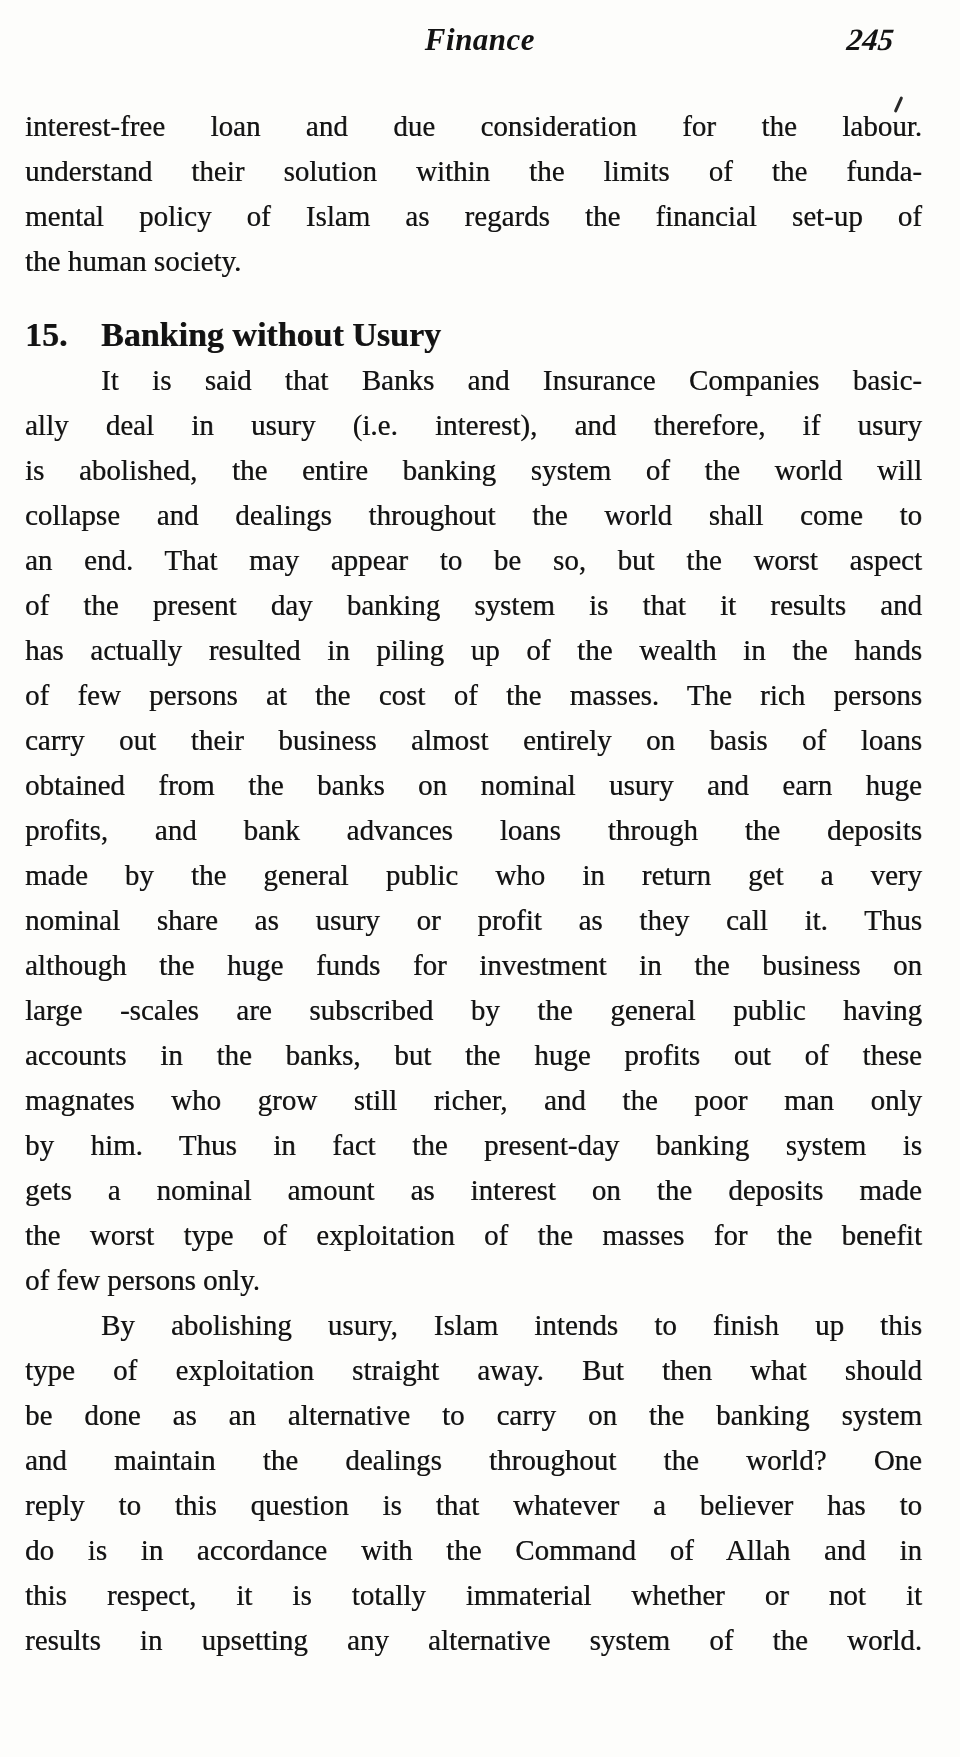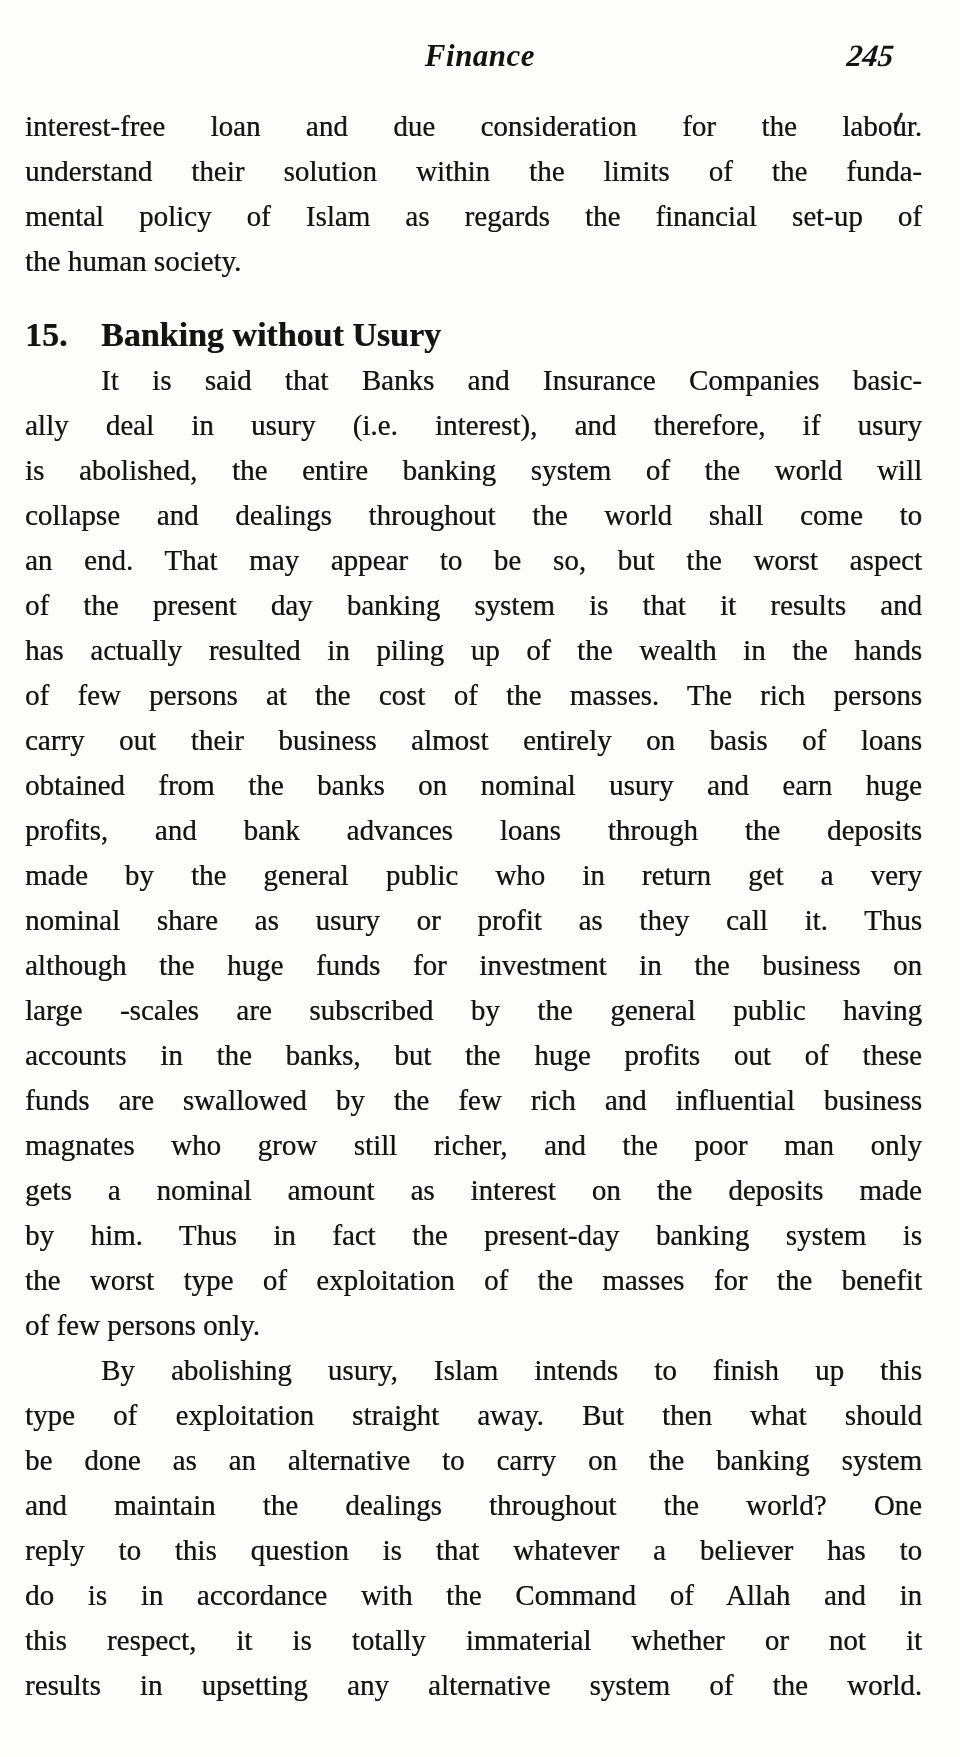--- a/index.html
+++ b/index.html
@@ -15,21 +15,21 @@
     -webkit-font-smoothing:antialiased;
   }
   .page{
     position:relative;
     width:960px;height:1757px;
     overflow:hidden;
     background:var(--paper);
   }
   
   .running-header{
-    position:absolute;top:38px;left:25px;right:25px;height:40px;
+    position:absolute;top:22px;left:25px;right:25px;height:40px;
   }
   .header-title{
     text-align:center;
     font-weight:bold;font-style:italic;
     font-size:31px;line-height:36px;
     letter-spacing:0.5px;
   }
   .page-number{
     position:absolute;right:42px;top:0;
     font-size:31px;line-height:36px;
@@ -106,24 +106,23 @@
         <div class="line">has actually resulted in piling up of the wealth in the hands</div>
         <div class="line">of few persons at the cost of the masses. The rich persons</div>
         <div class="line">carry out their business almost entirely on basis of loans</div>
         <div class="line">obtained from the banks on nominal usury and earn huge</div>
         <div class="line">profits, and bank advances loans through the deposits</div>
         <div class="line">made by the general public who in return get a very</div>
         <div class="line">nominal share as usury or profit as they call it. Thus</div>
         <div class="line">although the huge funds for investment in the business on</div>
         <div class="line">large -scales are subscribed by the general public having</div>
         <div class="line">accounts in the banks, but the huge profits out of these</div>
-        <div class="line">funds are swallowed by the few rich and influential business</div>
         <div class="line">magnates who grow still richer, and the poor man only</div>
+        <div class="line">by him. Thus in fact the present-day banking system is</div>
         <div class="line">gets a nominal amount as interest on the deposits made</div>
-        <div class="line">by him. Thus in fact the present-day banking system is</div>
         <div class="line">the worst type of exploitation of the masses for the benefit</div>
         <div class="line last">of few persons only.</div>
       </div>
       <div class="para indent">
         <div class="line">By abolishing usury, Islam intends to finish up this</div>
         <div class="line">type of exploitation straight away. But then what should</div>
         <div class="line">be done as an alternative to carry on the banking system</div>
         <div class="line">and maintain the dealings throughout the world? One</div>
         <div class="line">reply to this question is that whatever a believer has to</div>
         <div class="line">do is in accordance with the Command of Allah and in</div>

